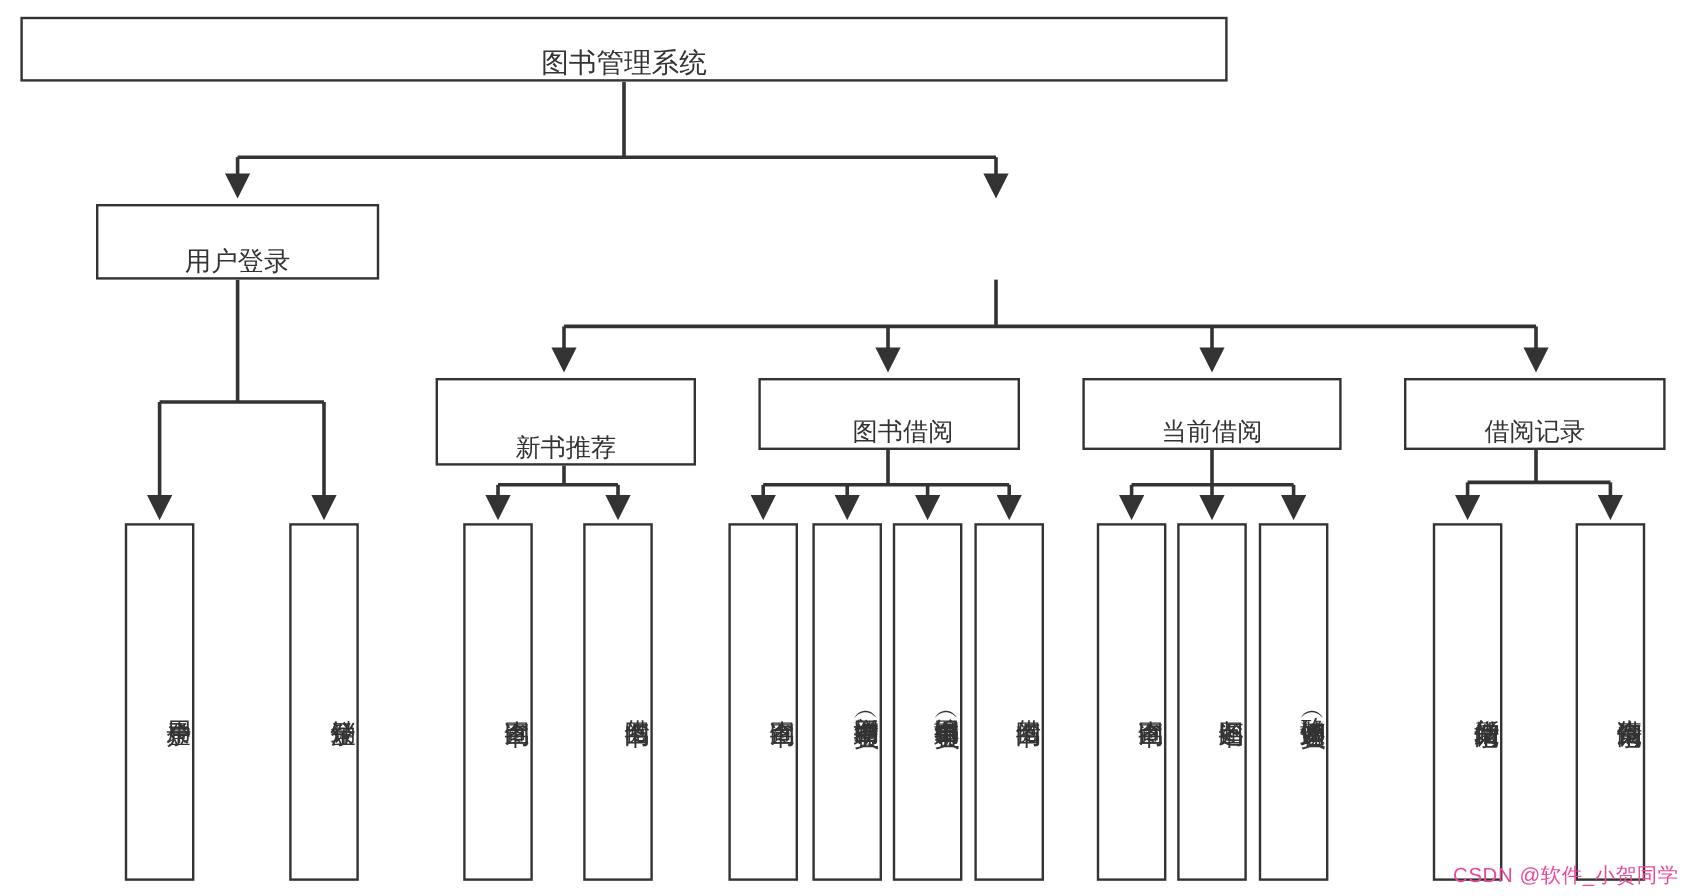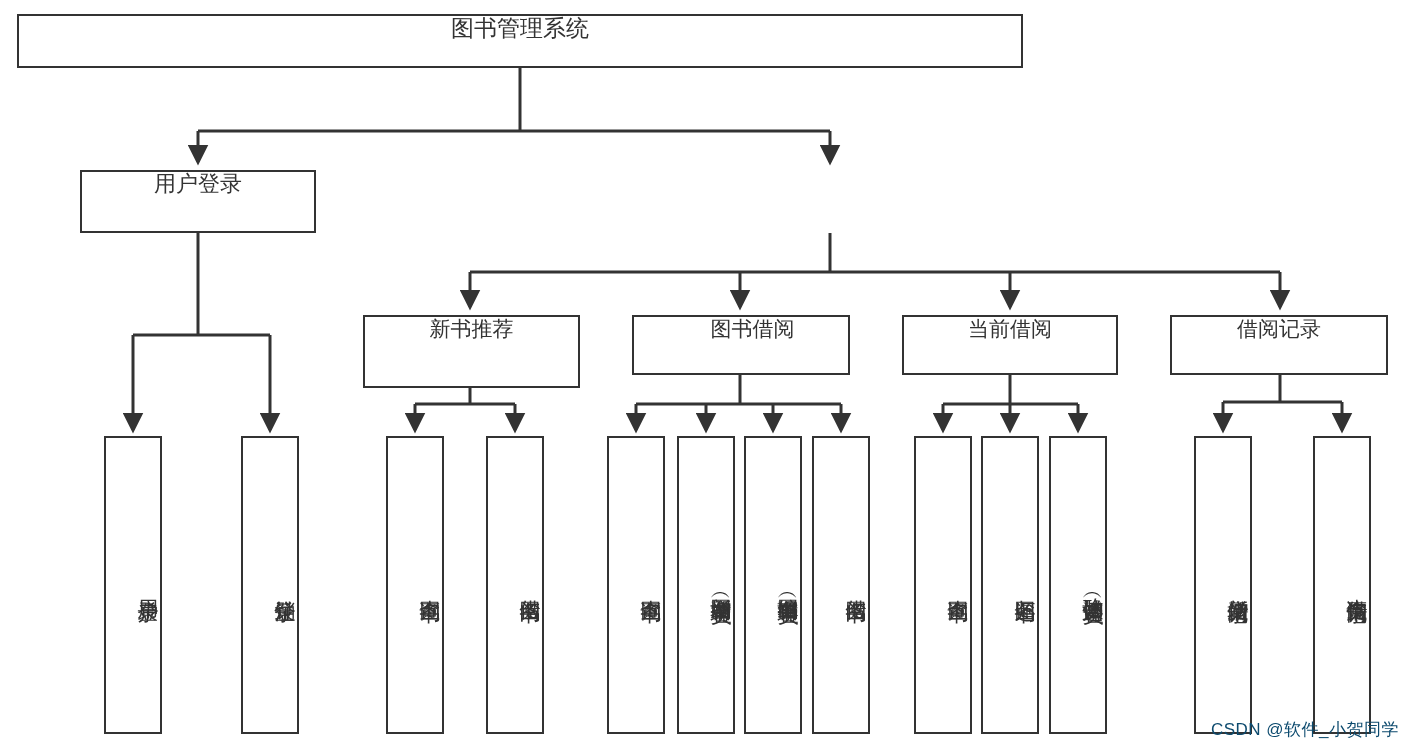--- a/index.html
+++ b/index.html
@@ -23,21 +23,21 @@
     top: 0;
     width: 1405px;
     height: 747px;
   }
   .node {
     position: absolute;
     box-sizing: border-box;
     border: 2px solid #333333;
     background: #ffffff;
     display: flex;
-    align-items: flex-start;
+    align-items: flex-end;
     justify-content: center;
     color: #333333;
     text-align: center;
     line-height: 1.12;
   }
   .node.root {
     font-size: 23px;
   }
   .node.level2 {
     font-size: 22px;
@@ -57,21 +57,21 @@
   .node.leaf .vtext {
     writing-mode: vertical-rl;
     text-orientation: upright;
     white-space: nowrap;
   }
   .watermark {
     position: absolute;
     right: 6px;
     bottom: 6px;
     font-size: 17px;
-    color: #0c4a6e;
+    color: #ec4899;
     white-space: nowrap;
     letter-spacing: 0.5px;
     pointer-events: none;
   }
 </style>
 </head>
 <body>
 
 <div id="canvas">
 

